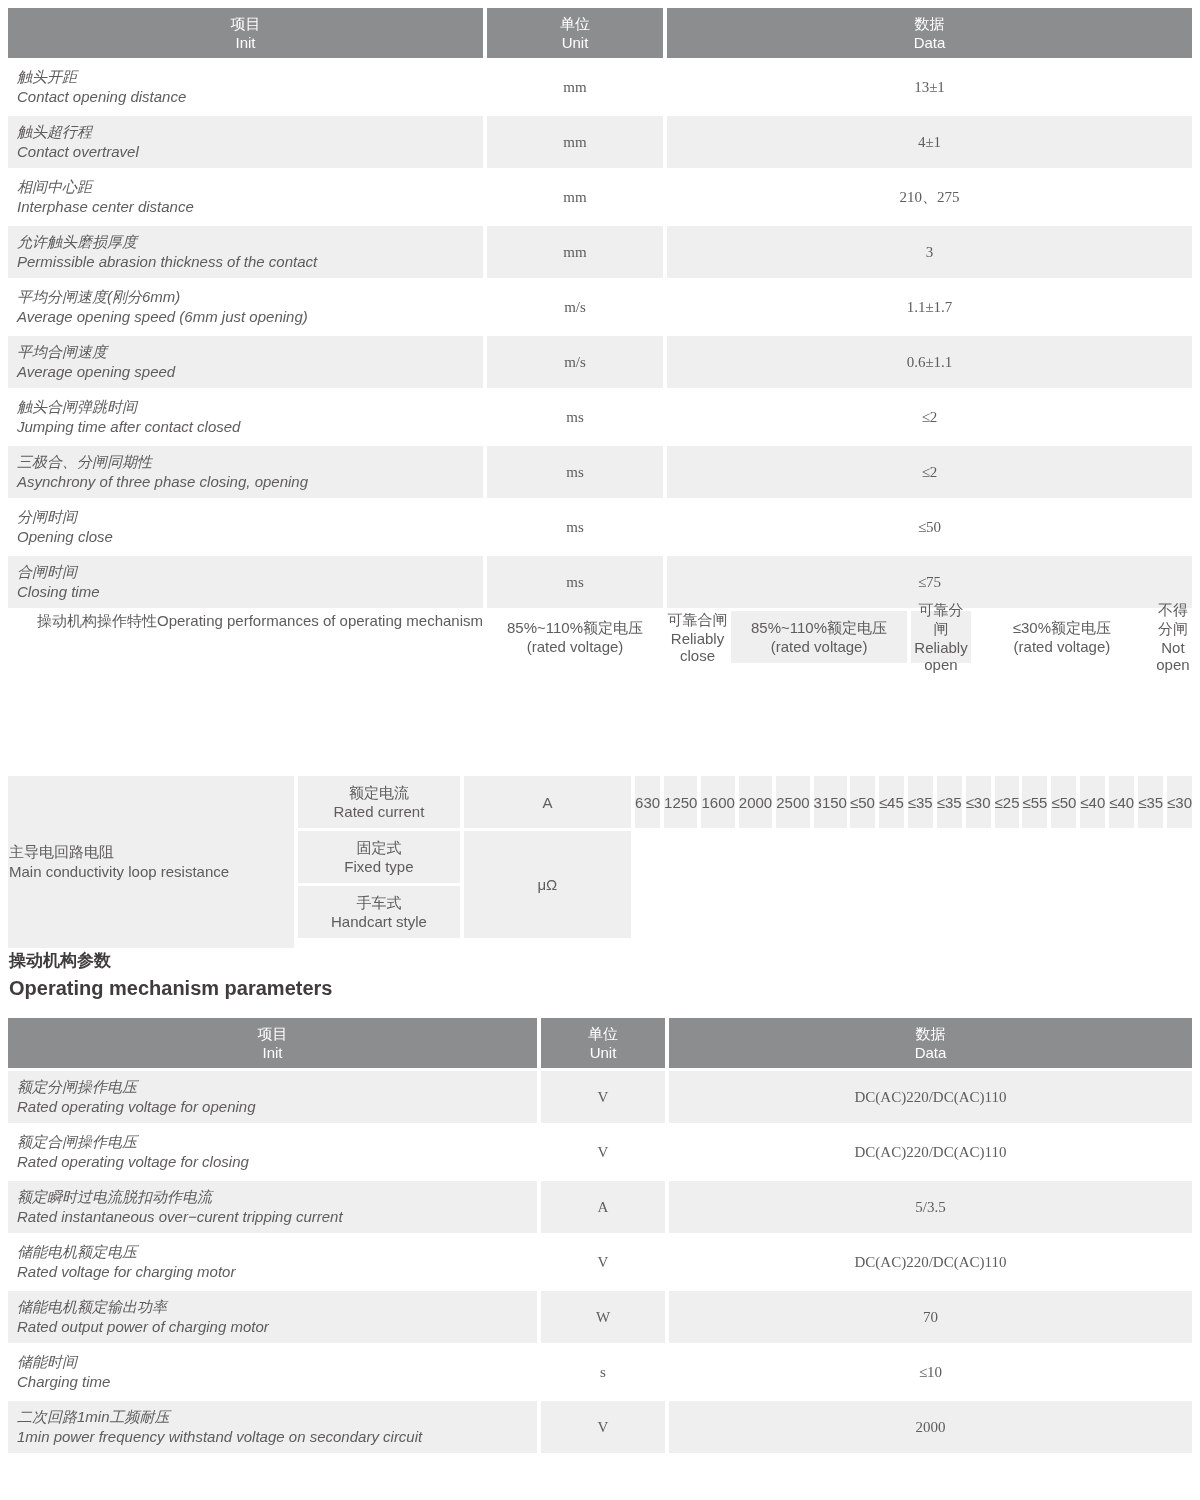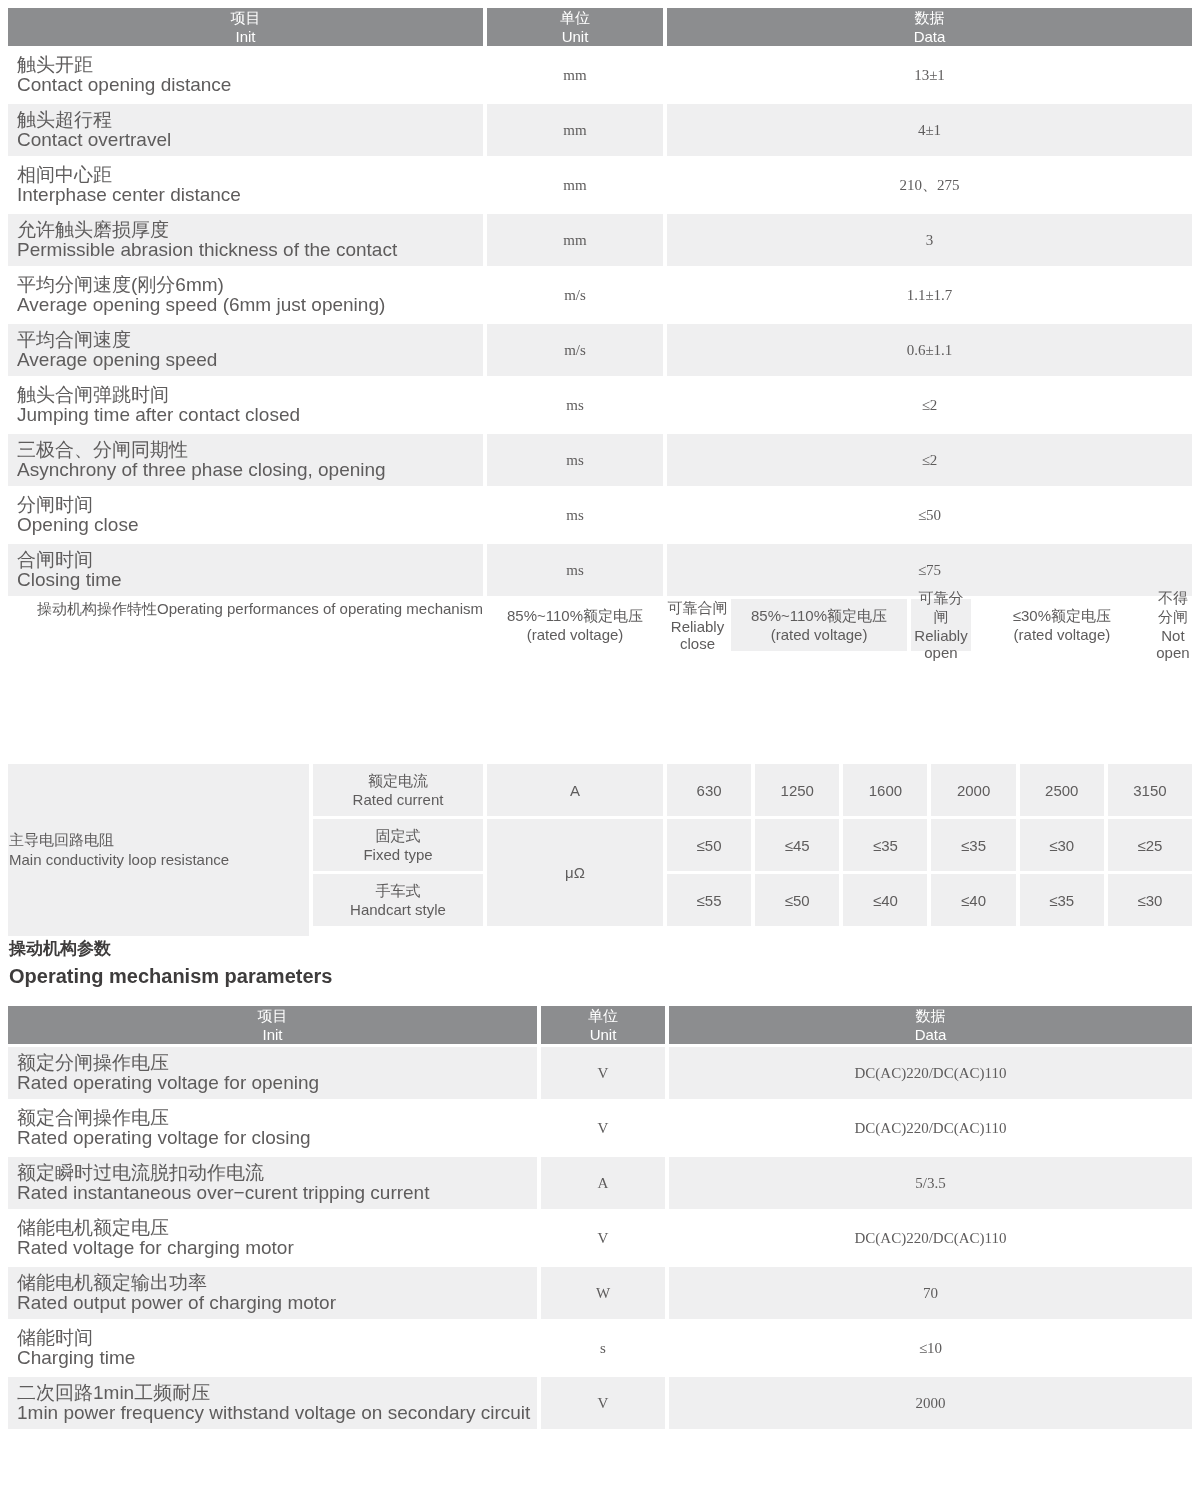--- a/index.html
+++ b/index.html
@@ -24,25 +24,25 @@
   .t1 .c2 { width: 176px; }
   .t1 .c3 { flex: 1; }
 
   
   .t2 .c1 { width: 529px; }
   .t2 .c2 { width: 124px; }
   .t2 .c3 { flex: 1; }
 
   .hdr .cell {
     background: #8c8d8f; color: #ffffff;
-    height: 38px; align-items: center; justify-content: center;
+    height: 50px; align-items: center; justify-content: center;
     font-size: 15px; line-height: 19px; text-align: left;
   }
   .r { height: 52px; }
-  .r .init { padding-left: 9px; font-size: 19px; line-height: 20px; }
+  .r .init { padding-left: 9px; font-size: 15px; line-height: 20px; font-style: italic; }
   .r .unit, .r .dataval {
     align-items: center; text-align: center; font-size: 15px; line-height: 18px; font-family: Liberation Serif, serif;
   }
 
   
   .opblock { display: flex; gap: 4px; margin-top: 3px; }
   .opblock .opinit {
     width: 475px; height: 162px; background: #ffffff;
     display: flex; flex-direction: row; justify-content: flex-end;
     padding-left: 9px; font-size: 15px; line-height: 20px;
@@ -58,21 +58,21 @@
   .resinit {
     width: 301px; height: 172px;
     justify-content: center; padding-left: 1px; font-size: 15px; line-height: 20px;
   }
   .subcol, .unitcol { display: flex; flex-direction: column; gap: 3px; }
   .subcol { width: 170px; }
   .unitcol { width: 176px; }
   .subcell { height: 52px; align-items: center; text-align: center; font-size: 15px; line-height: 19px; }
   .unitA { height: 52px; align-items: center; justify-content: center; font-size: 15px; }
   .unitUO { height: 107px; align-items: center; justify-content: center; font-size: 15px; }
-  .resdata { flex: 1; display: flex; flex-direction: column; gap: 3px; }
+  .resdata { flex: 1; display: flex; flex-direction: row; gap: 3px; }
   .resrow { display: grid; grid-template-columns: repeat(6, 1fr); gap: 4px; height: 52px; }
   .rescell { align-items: center; justify-content: center; text-align: center; font-size: 15px; }
 
   
   .sectitle { padding-left: 1px; color: #3e3c3c; }
   .sectitle .zh { font-size: 17px; font-weight: bold; line-height: 26px; }
   .sectitle .en { font-size: 20px; font-weight: bold; line-height: 28px; }
 
   .t2wrap { margin-top: 16px; }
 </style>

